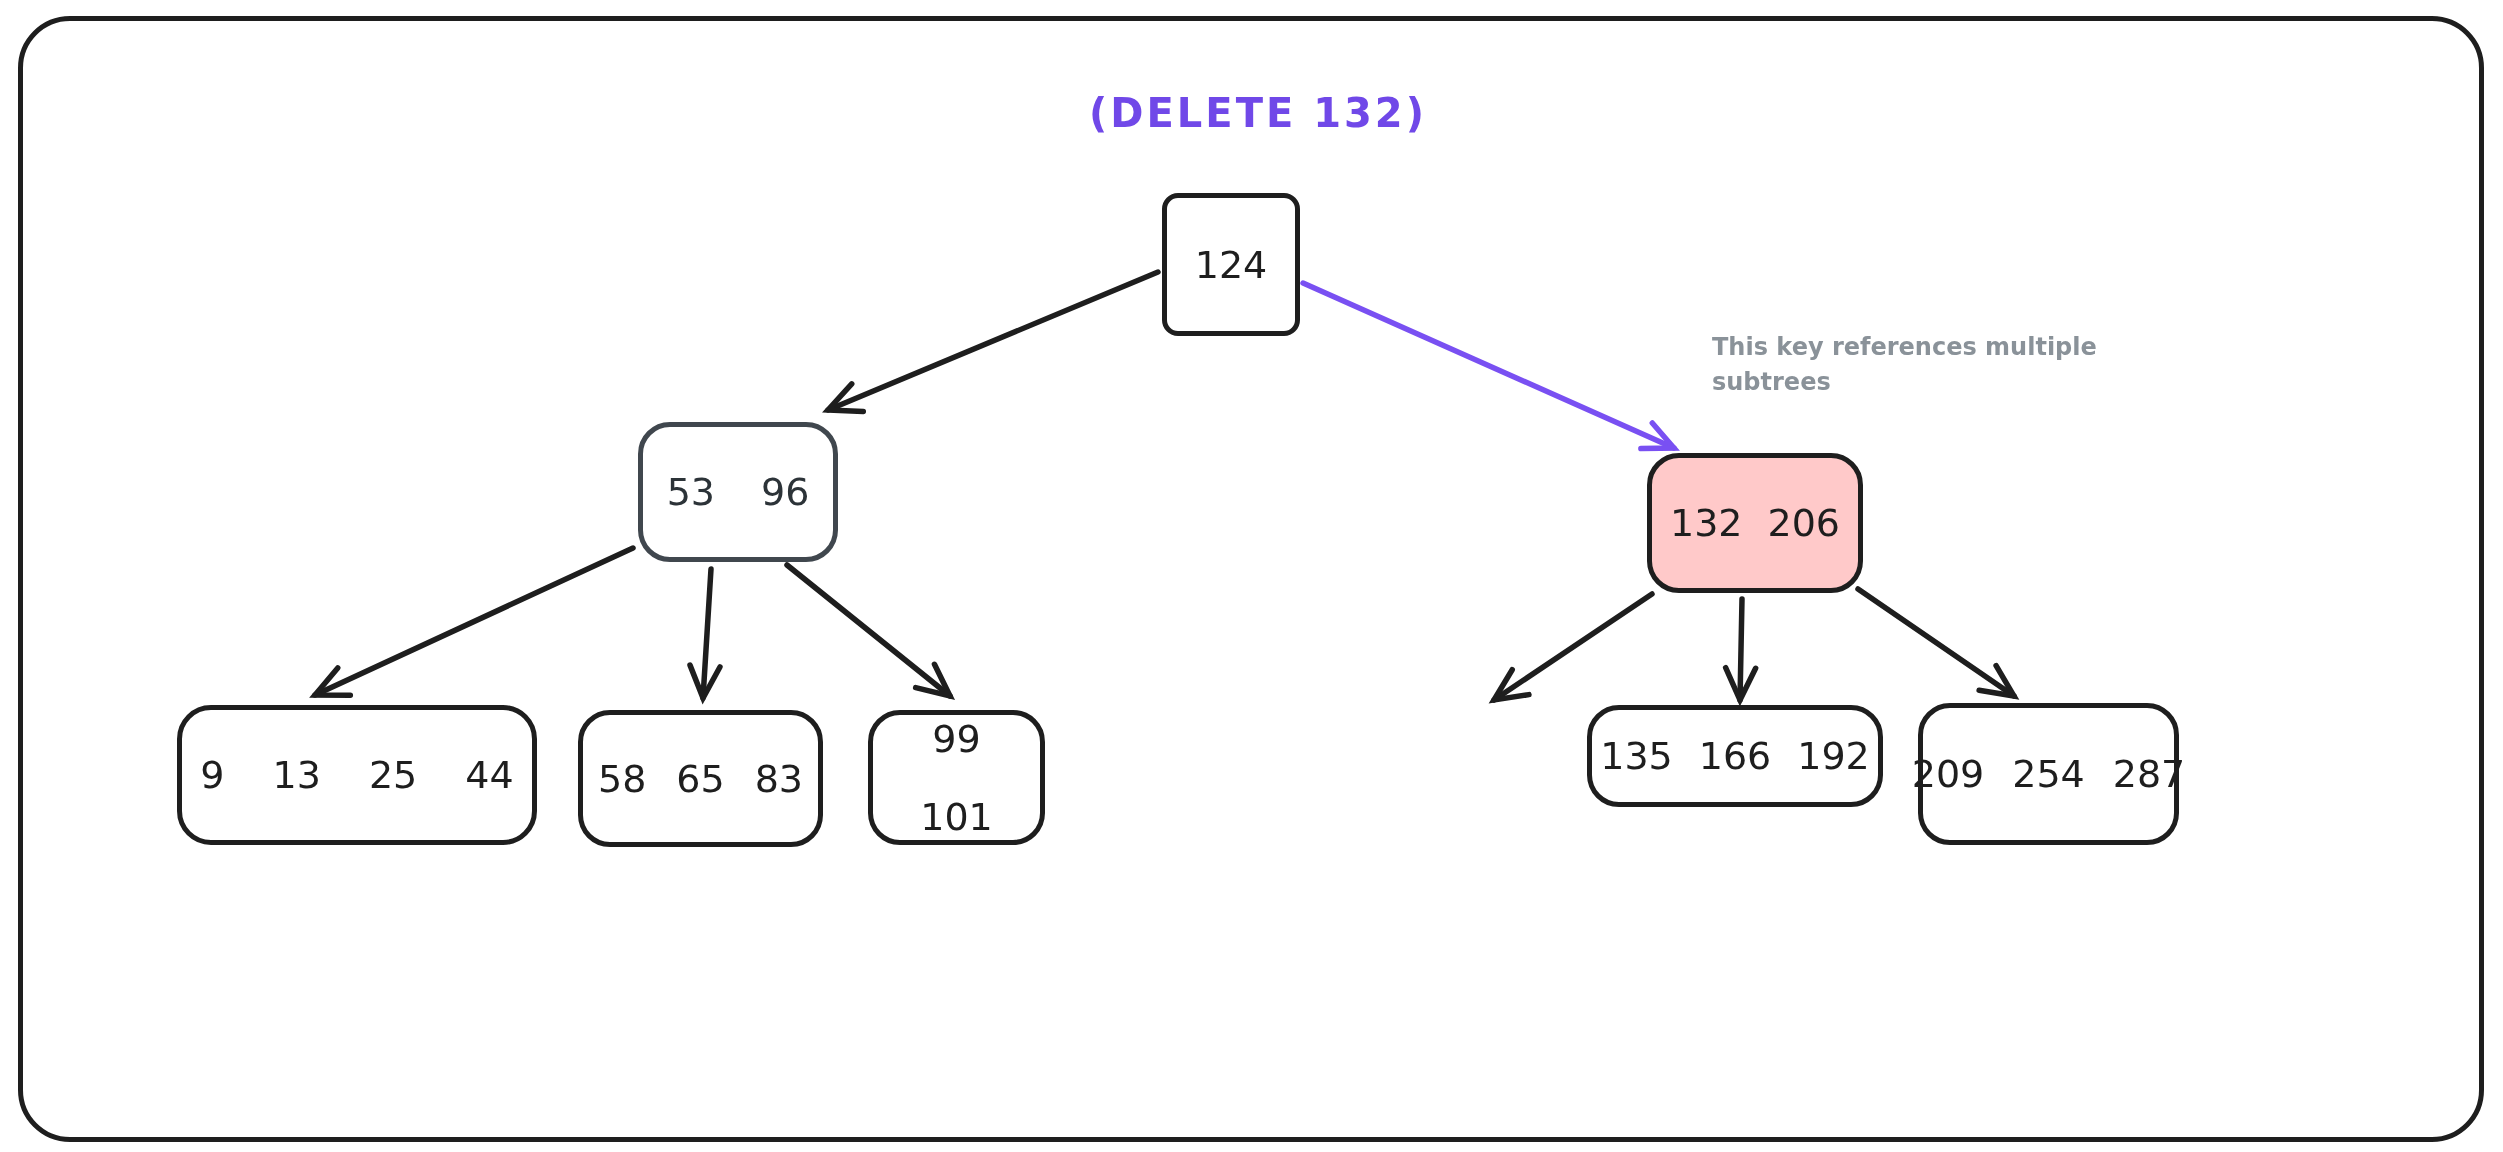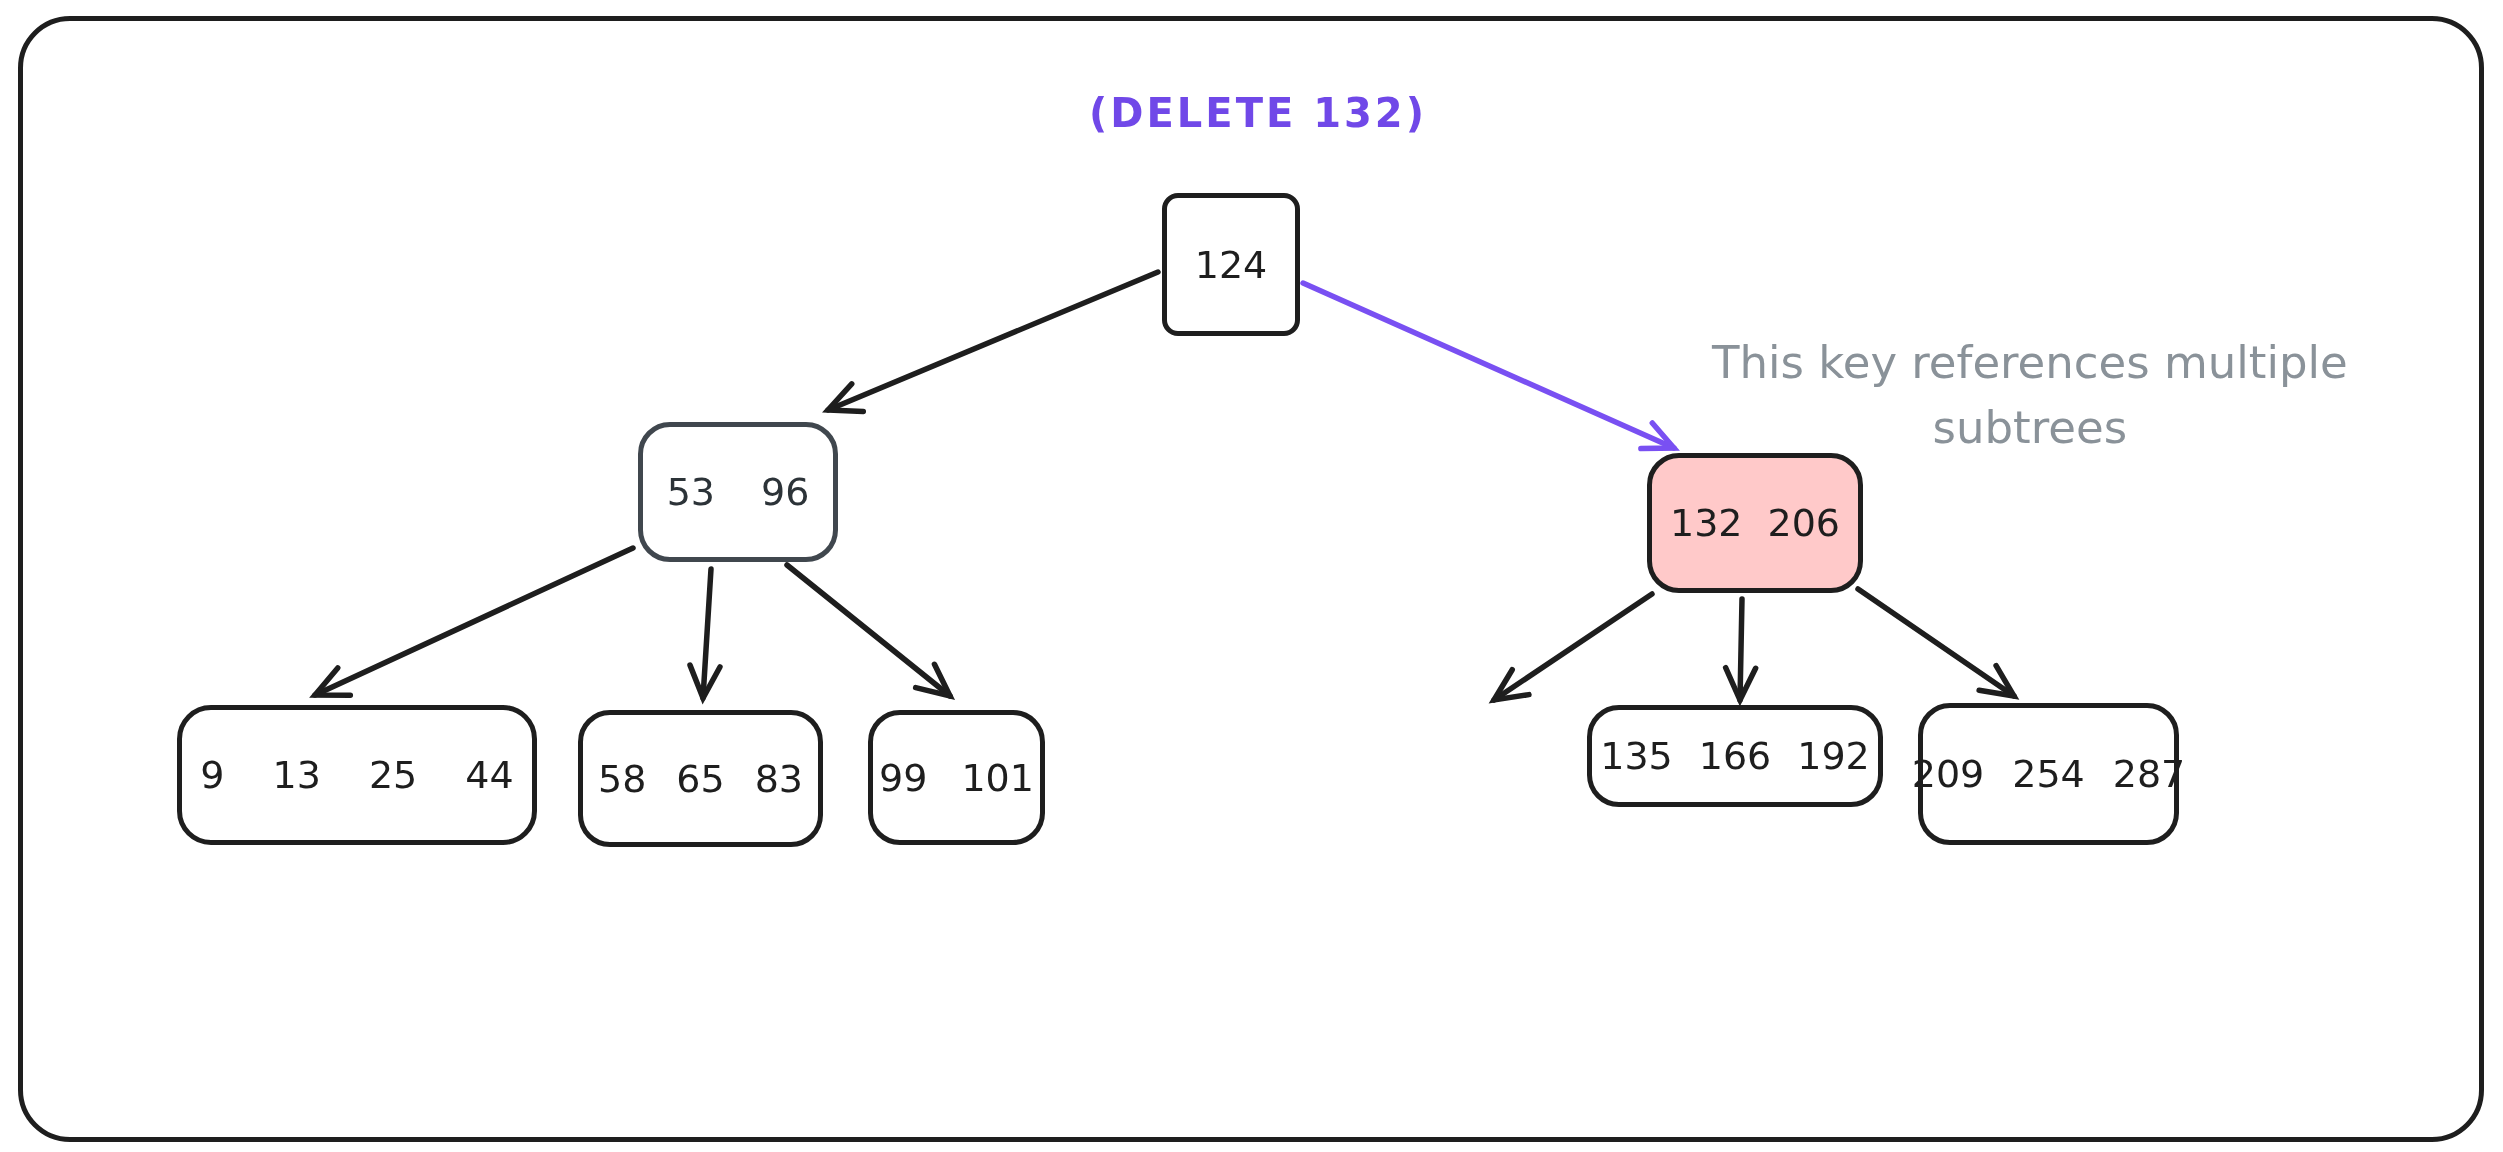--- a/index.html
+++ b/index.html
@@ -29,25 +29,24 @@
     color: #7048e8;
     font-size: 40px;
     font-weight: bold;
     letter-spacing: 3px;
     white-space: nowrap;
   }
   .annotation {
     position: absolute;
     left: 1712px; top: 330px;
     color: #8a9299;
-    font-size: 45px;
-    font-weight: 400;
+    font-size: 24px;
+    font-weight: 700;
     line-height: 1.45;
     white-space: nowrap;
-    text-align: center;
   }
   .node {
     position: absolute;
     box-sizing: border-box;
     border: 5px solid #1e1e1e;
     border-radius: 32px;
     background: #ffffff;
     display: flex;
     align-items: center;
     justify-content: center;
@@ -63,21 +62,21 @@
   .node-i-right{
     left: 1647px; top: 453px; width: 216px; height: 140px;
     background: #ffc9c9;
     justify-content: space-between;
     padding: 0 18px;
     gap: 0;
     text-align: right;
   }
   .leaf-1 { left: 177px;  top: 705px; width: 360px; height: 140px; border-radius: 34px; gap: 48px; }
   .leaf-2 { left: 578px;  top: 710px; width: 245px; height: 137px; gap: 30px; }
-  .leaf-3 { left: 868px;  top: 710px; width: 177px; height: 135px; gap: 34px; }
+  .leaf-3 { left: 868px;  top: 710px; width: 177px; height: 135px; gap: 34px; flex-direction: column; }
   .leaf-4 { left: 1273px; top: 712px; width: 280px; height: 133px; gap: 26px; }
   .leaf-5 { left: 1587px; top: 705px; width: 296px; height: 102px; gap: 26px; }
   .leaf-6 { left: 1918px; top: 703px; width: 261px; height: 142px; gap: 28px; }
 
   svg.edges {
     position: absolute;
     left: 0; top: 0;
     width: 2503px; height: 1152px;
     pointer-events: none;
   }

